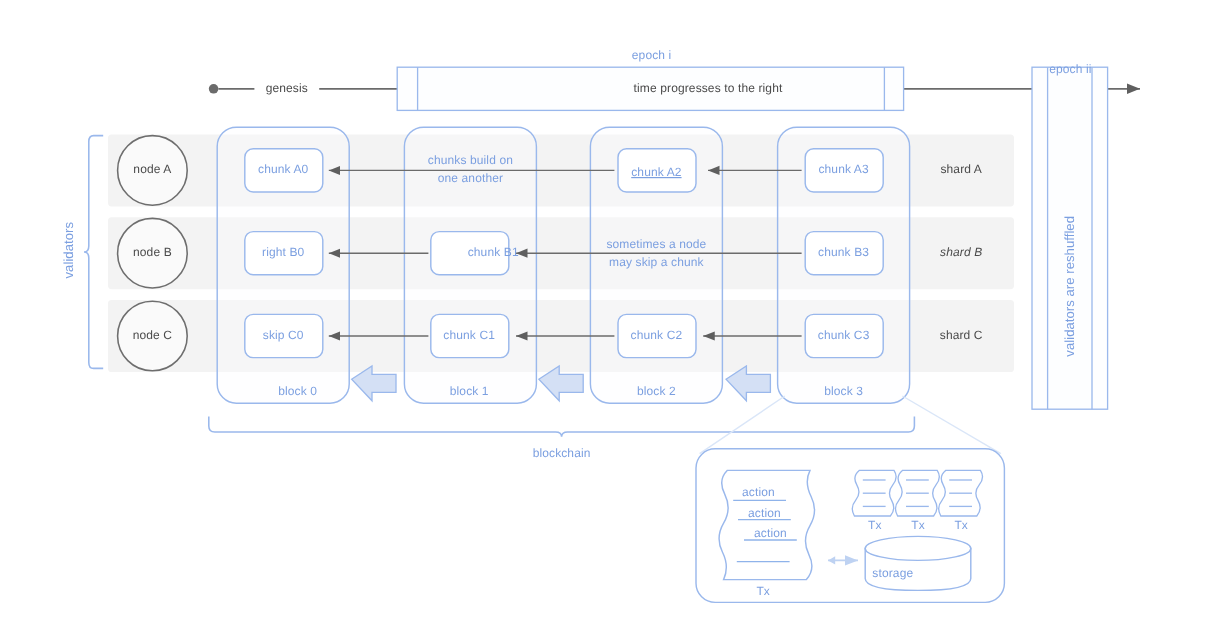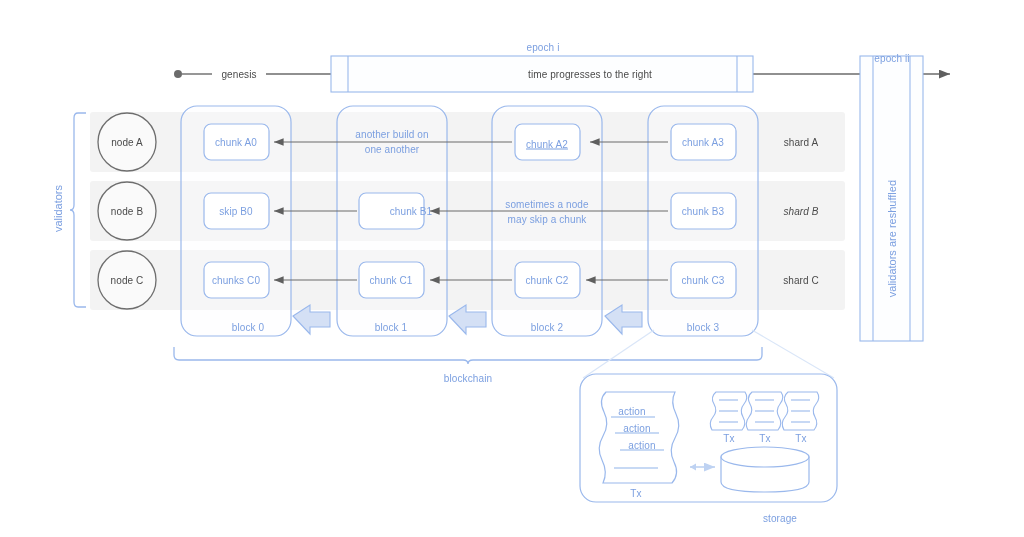--- a/index.html
+++ b/index.html
@@ -200,48 +200,48 @@
 
   <div class="lbl dark center" style="left:127px;top:142px;">node A</div>
   <div class="lbl dark center" style="left:127px;top:211px;">node B</div>
   <div class="lbl dark center" style="left:127px;top:280px;">node C</div>
 
   <div class="lbl dark center" style="left:801px;top:142px;">shard A</div>
   <div class="lbl dark center" style="left:801px;top:211px;font-style:italic;">shard B</div>
   <div class="lbl dark center" style="left:801px;top:280px;">shard C</div>
 
   <div class="lbl center" style="left:236px;top:142px;">chunk A0</div>
-  <div class="lbl center" style="left:236px;top:211px;">skip B0</div>
-  <div class="lbl center" style="left:236px;top:280px;">chunks C0</div>
+  <div class="lbl center" style="left:236px;top:211px;">right B0</div>
+  <div class="lbl center" style="left:236px;top:280px;">skip C0</div>
 
   <div class="lbl center" style="left:391px;top:211px;margin-left:20px;">chunk B1</div>
   <div class="lbl center" style="left:391px;top:280px;">chunk C1</div>
 
   <div class="lbl center" style="left:547px;top:144px;text-decoration:underline;">chunk A2</div>
   <div class="lbl center" style="left:547px;top:280px;">chunk C2</div>
 
   <div class="lbl center" style="left:703px;top:142px;">chunk A3</div>
   <div class="lbl center" style="left:703px;top:211px;">chunk B3</div>
   <div class="lbl center" style="left:703px;top:280px;">chunk C3</div>
 
   <div class="lbl center" style="left:248px;top:327px;">block 0</div>
   <div class="lbl center" style="left:391px;top:327px;">block 1</div>
   <div class="lbl center" style="left:547px;top:327px;">block 2</div>
   <div class="lbl center" style="left:703px;top:327px;">block 3</div>
 
-  <div class="lbl center" style="left:392px;top:134px;">another build on</div>
+  <div class="lbl center" style="left:392px;top:134px;">chunks build on</div>
   <div class="lbl center" style="left:392px;top:149px;">one another</div>
 
   <div class="lbl center" style="left:547px;top:204px;">sometimes a node</div>
   <div class="lbl center" style="left:547px;top:219px;">may skip a chunk</div>
 
   <div class="lbl center" style="left:632px;top:411px;">action</div>
   <div class="lbl center" style="left:637px;top:428px;">action</div>
   <div class="lbl center" style="left:642px;top:445px;">action</div>
   <div class="lbl center" style="left:636px;top:493px;">Tx</div>
 
   <div class="lbl center" style="left:729px;top:438px;">Tx</div>
   <div class="lbl center" style="left:765px;top:438px;">Tx</div>
   <div class="lbl center" style="left:801px;top:438px;">Tx</div>
 
-  <div class="lbl center" style="left:780px;top:478px;margin-top:40px;">storage</div>
+  <div class="lbl center" style="left:744px;top:478px;">storage</div>
 
 </div>
 
 </body></html>

